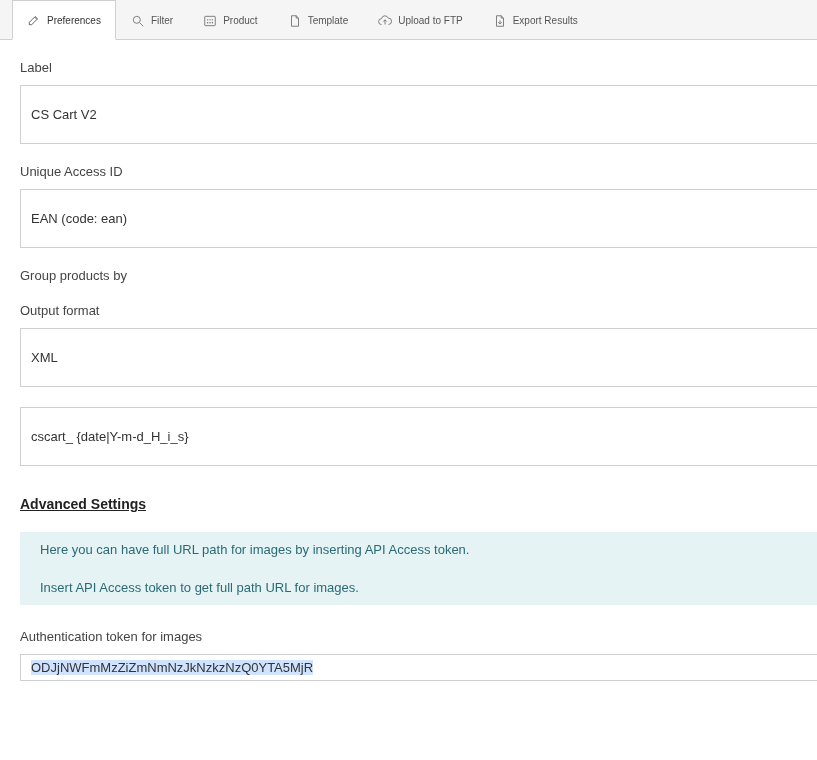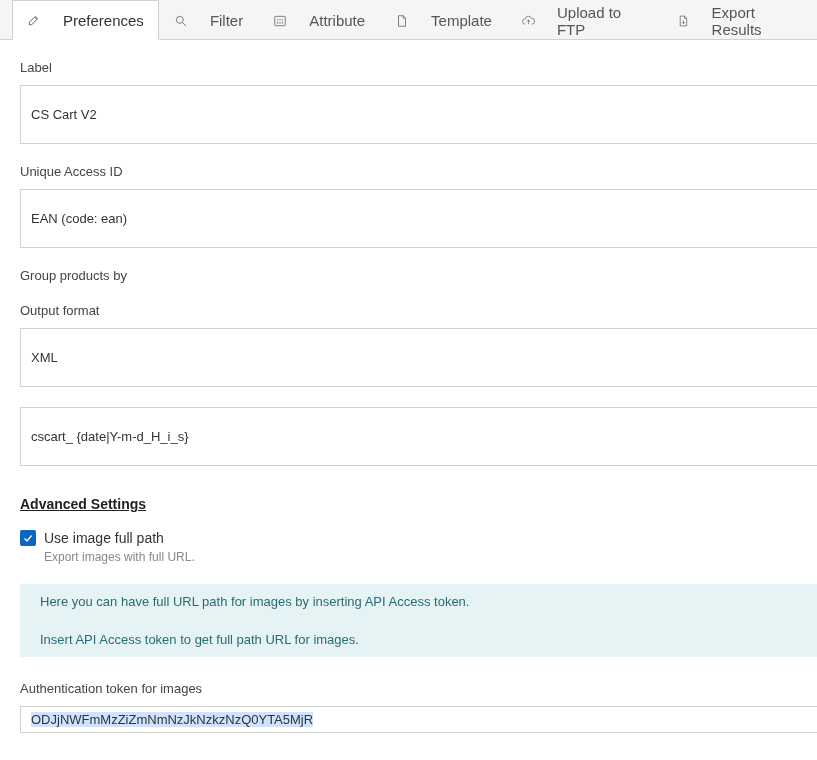--- a/index.html
+++ b/index.html
@@ -15,29 +15,29 @@
   .tabs {
     display: flex;
     background: #f5f5f5;
     border-bottom: 1px solid #d0d0d0;
     padding-left: 12px;
     height: 40px;
   }
   .tab {
     display: flex;
     align-items: center;
-    gap: 22px;
+    gap: 6px;
     padding: 0 14px;
     height: 40px;
     color: #555;
     cursor: pointer;
     border: 1px solid transparent;
     border-bottom: none;
     position: relative;
-    font-size: 15px;
+    font-size: 10px;
   }
   .tab.active {
     background: #fff;
     border: 1px solid #d0d0d0;
     border-bottom: 1px solid #fff;
     margin-bottom: -1px;
     color: #333;
   }
   .tab svg { width: 14px; height: 14px; stroke: #666; fill: none; stroke-width: 1.4; }
   .tab.active svg { stroke: #444; }
@@ -141,21 +141,21 @@
   <div class="tab">
     <svg viewBox="0 0 24 24">
         <rect x="3" y="4" width="18" height="16" rx="1"></rect>
         <circle cx="8" cy="10" r="1.2" fill="#666" stroke="none"></circle>
         <circle cx="12" cy="10" r="1.2" fill="#666" stroke="none"></circle>
         <circle cx="16" cy="10" r="1.2" fill="#666" stroke="none"></circle>
         <circle cx="8" cy="15" r="1.2" fill="#666" stroke="none"></circle>
         <circle cx="12" cy="15" r="1.2" fill="#666" stroke="none"></circle>
         <circle cx="16" cy="15" r="1.2" fill="#666" stroke="none"></circle>
       </svg>
-    <span>Attribute</span>
+    <span>Product</span>
   </div>
   <div class="tab">
     <svg viewBox="0 0 24 24">
         <path d="M6 3h8l4 4v14H6z"></path>
         <path d="M14 3v4h4"></path>
       </svg>
     <span>Template</span>
   </div>
   <div class="tab">
     <svg viewBox="0 0 24 24">
@@ -196,31 +196,20 @@
     <label class="field-label">Output format</label>
     <input class="field-input" type="text" value="XML" style="">
   </div>
 
   <div class="field">
     <input class="field-input" type="text" value="cscart_ {date|Y-m-d_H_i_s}" style="">
   </div>
 
   <h3 class="section-heading">Advanced Settings</h3>
 
-  <div>
-    <div class="checkbox-row">
-      <div class="checkbox">
-        <svg viewBox="0 0 24 24">
-            <polyline points="5 13 10 18 19 7"></polyline>
-          </svg>
-      </div>
-      <span class="checkbox-label">Use image full path</span>
-    </div>
-    <div class="help-text">Export images with full URL.</div>
-  </div>
 
   <div class="info-box">
     <p>Here you can have full URL path for images by inserting API Access token.</p>
     <p>Insert API Access token to get full path URL for images.</p>
   </div>
 
   <div class="field">
     <label class="field-label">Authentication token for images</label>
     <div class="token-input"><span class="sel">ODJjNWFmMzZiZmNmNzJkNzkzNzQ0YTA5MjR</span></div>
   </div>

